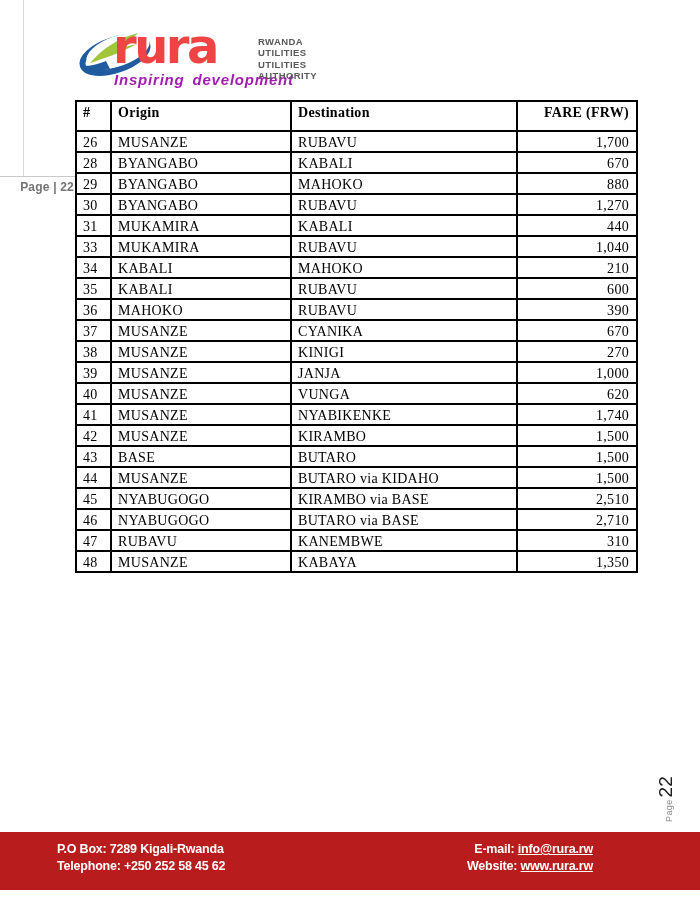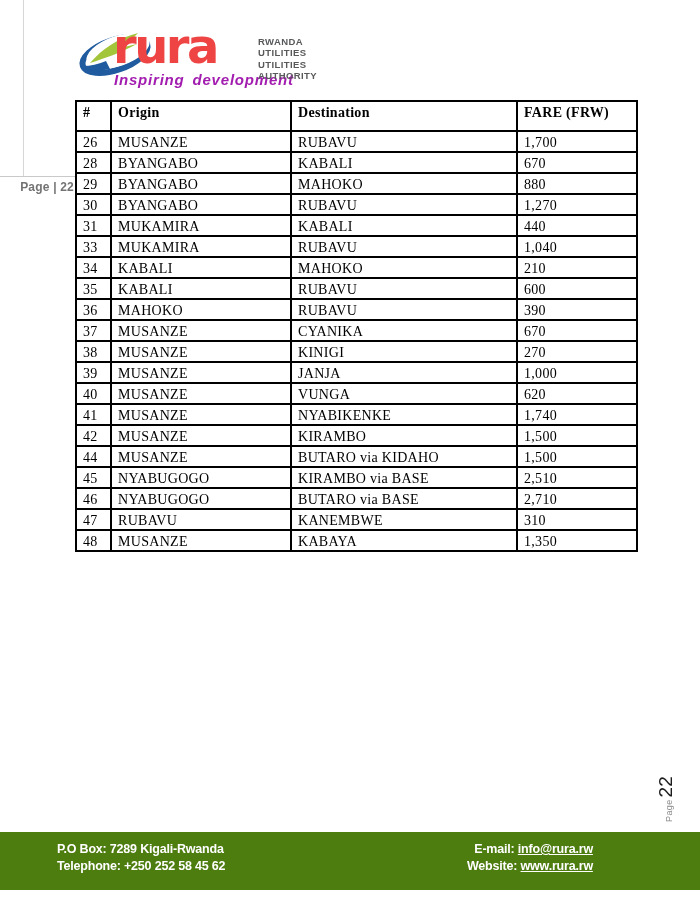--- a/index.html
+++ b/index.html
@@ -41,31 +41,31 @@
   .fare-table col.c-origin{width:180px;}
   .fare-table col.c-dest{width:226px;}
   .fare-table col.c-fare{width:120px;}
   .fare-table th,.fare-table td{
     border:2px solid #000;vertical-align:top;
     padding:3px 6px 0 6px;letter-spacing:0.3px;overflow:hidden;white-space:nowrap;
   }
   .fare-table thead tr{height:30px;}
   .fare-table tbody tr{height:17px;}
   .fare-table th{text-align:left;font-weight:bold;}
-  .fare-table th.h-fare,.fare-table td.cell-fare{text-align:left;padding-right:7px;}
+  .fare-table th.h-fare,.fare-table td.cell-fare{text-align:right;padding-right:7px;}
   
   .side-page-marker{
     position:absolute;left:643px;top:776px;width:58px;height:34px;
     transform:rotate(-90deg);transform-origin:center;
     white-space:nowrap;display:flex;align-items:baseline;justify-content:flex-start;
   }
   .side-page-marker .pm-label{font-size:9px;color:#8a8a8a;letter-spacing:0.4px;margin-right:2px;}
   .side-page-marker .pm-number{font-size:19px;color:#1c1c1c;}
   
-  .footer-band{position:absolute;left:0;top:832px;width:700px;height:58px;background:#4d7c0f;}
+  .footer-band{position:absolute;left:0;top:832px;width:700px;height:58px;background:#b91c1c;}
   .footer-left{position:absolute;left:57px;top:9px;}
   .footer-right{position:absolute;left:467px;top:9px;text-align:right;}
   .footer-band .f-line{
     color:#ffffff;font-weight:bold;font-size:12.5px;line-height:17px;letter-spacing:-0.2px;
   }
   .footer-band a{color:#ffffff;text-decoration:underline;}
 </style>
 </head>
 <body>
 
@@ -190,20 +190,26 @@
         <td class="cell-destination">NYABIKENKE</td>
         <td class="cell-fare">1,740</td>
       </tr>
       <tr>
         <td class="cell-number">42</td>
         <td class="cell-origin">MUSANZE</td>
         <td class="cell-destination">KIRAMBO</td>
         <td class="cell-fare">1,500</td>
       </tr>
       <tr>
+        <td class="cell-number">43</td>
+        <td class="cell-origin">BASE</td>
+        <td class="cell-destination">BUTARO</td>
+        <td class="cell-fare">1,500</td>
+      </tr>
+      <tr>
         <td class="cell-number">44</td>
         <td class="cell-origin">MUSANZE</td>
         <td class="cell-destination">BUTARO via KIDAHO</td>
         <td class="cell-fare">1,500</td>
       </tr>
       <tr>
         <td class="cell-number">45</td>
         <td class="cell-origin">NYABUGOGO</td>
         <td class="cell-destination">KIRAMBO via BASE</td>
         <td class="cell-fare">2,510</td>

